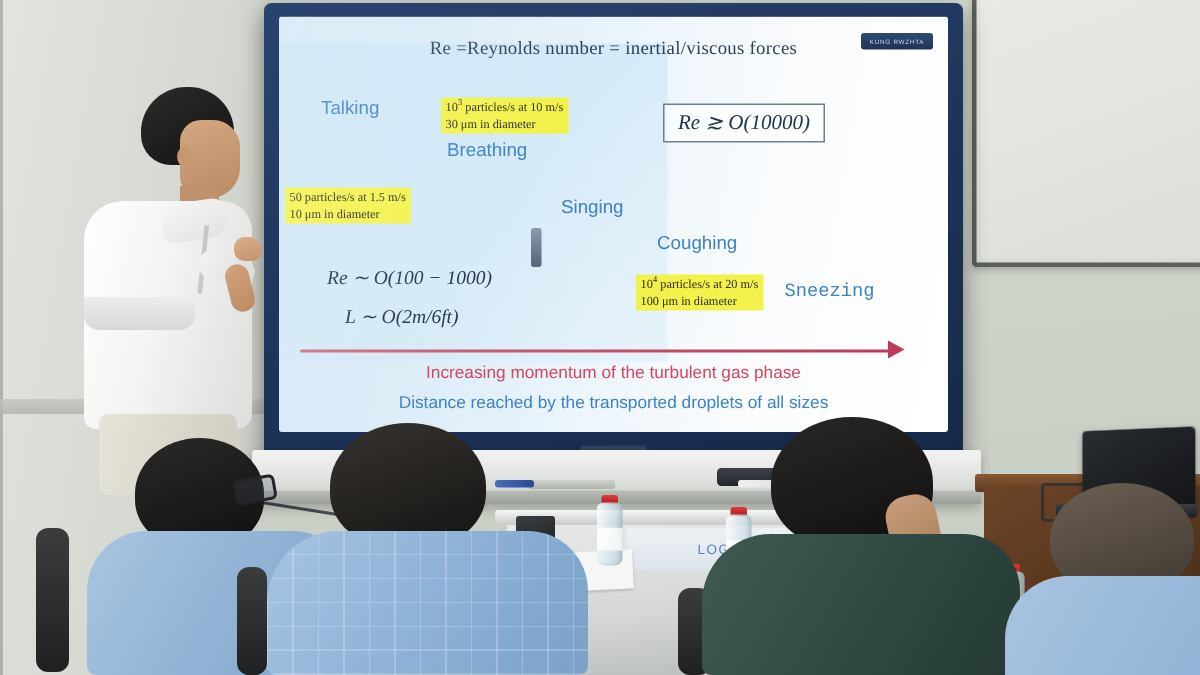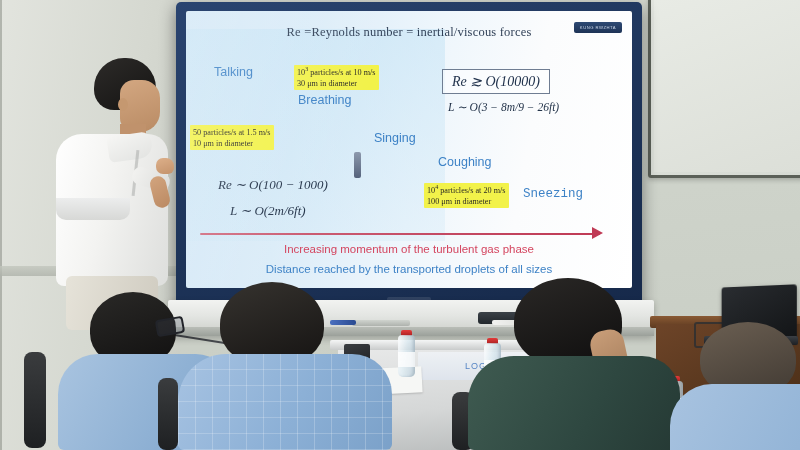--- a/index.html
+++ b/index.html
@@ -238,21 +238,20 @@
 
         <div class="hl" style="left:238px;top:172px;">
           <span><span>10</span><sup>4</sup><span> particles/s at 20 m/s</span></span><br>
           <span>100 μm in diameter</span>
         </div>
 
         <div class="formula" style="left:32px;top:166px;">Re ∼ O(100 − 1000)</div>
         <div class="formula" style="left:44px;top:192px;">L ∼ O(2m/6ft)</div>
 
         <div class="boxed" style="left:256px;top:58px;">Re ≳ O(10000)</div>
-        <div class="formula" style="left:262px;top:89px;font-size:11.5px;">L ∼ O(3 − 8m/9 − 26ft)</div>
 
         <div class="arrow-line"></div>
         <div class="arrow-head"></div>
         <div class="red-cap">Increasing momentum of the turbulent gas phase</div>
         <div class="blue-cap">Distance reached by the transported droplets of all sizes</div>
 
         <div class="glare"></div>
       </div>
 
     </div>

